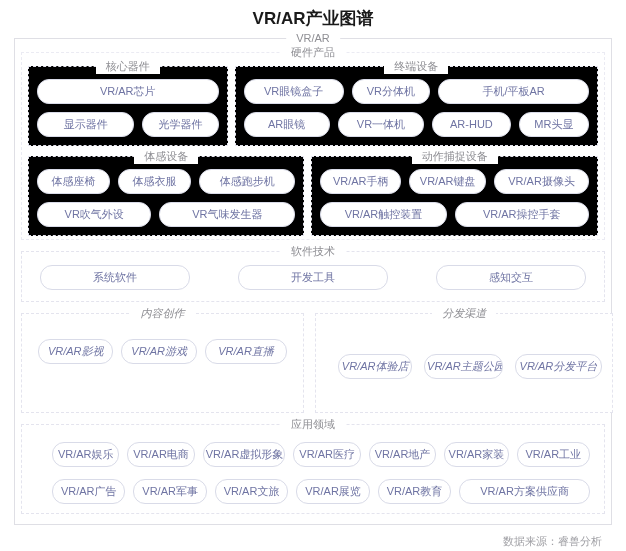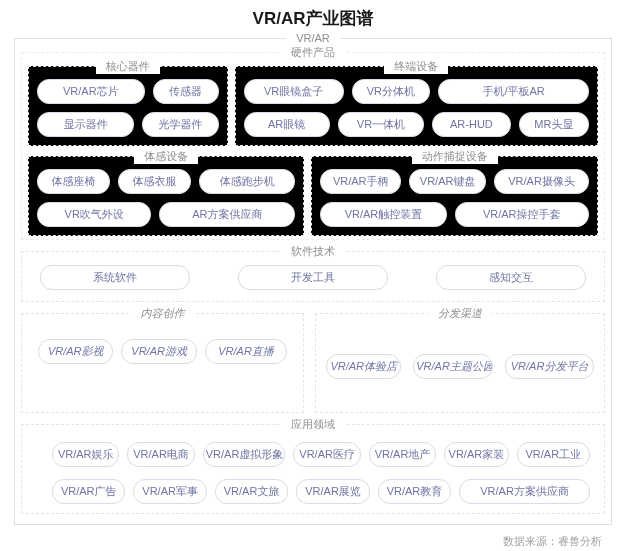--- a/index.html
+++ b/index.html
@@ -38,21 +38,21 @@
   
   .sec-software{height:51px;padding:13px 18px 0;margin-bottom:11px;}
   .sec-software .row{justify-content:space-between;}
   .sec-software .item{flex:0 0 150px;}
   
   .mid-grid{display:flex;gap:11px;margin-bottom:11px;font-style:italic;}
   .sec-content{flex:0 0 48.5%;height:100px;padding:25px 16px 0;}
   .sec-content .row{margin-bottom:9px;}
   .sec-content .row.inset{margin-left:14px;margin-right:14px;}
   .sec-distribution{flex:1;height:100px;display:flex;align-items:center;padding:6px 10px 0;}
-  .sec-distribution .row{flex:1;gap:12px;}
+  .sec-distribution .row{flex:1;gap:12px;margin-left:12px;}
   
   .sec-application{height:90px;padding:17px 14px 0;}
   .sec-application .row{margin-bottom:12px;padding-left:16px;}
   .footer{margin-top:9px;padding-right:24px;text-align:right;font-size:11px;color:var(--footer-text);}
 </style>
 </head>
 <body>
 
 <div class="page">
   <h1 class="title">VR/AR产业图谱</h1>
@@ -61,21 +61,20 @@
     <span class="legend">VR/AR</span>
 
     <div class="section sec-hardware">
       <span class="legend">硬件产品</span>
 
       <div class="hw-row">
         <div class="subsection sub-core">
           <span class="legend">核心器件</span>
           <div class="row">
             <div class="item" style="flex:1.7">VR/AR芯片</div>
-            <div class="item" style="flex:1">传感器</div>
           </div>
           <div class="row">
             <div class="item" style="flex:1.3">显示器件</div>
             <div class="item" style="flex:1">光学器件</div>
           </div>
         </div>
         <div class="subsection sub-terminal">
           <span class="legend">终端设备</span>
           <div class="row">
             <div class="item" style="flex:1.3">VR眼镜盒子</div>
@@ -94,21 +93,21 @@
       <div class="hw-row">
         <div class="subsection sub-somatic">
           <span class="legend">体感设备</span>
           <div class="row">
             <div class="item" style="flex:1">体感座椅</div>
             <div class="item" style="flex:1">体感衣服</div>
             <div class="item" style="flex:1.35">体感跑步机</div>
           </div>
           <div class="row">
             <div class="item" style="flex:1">VR吹气外设</div>
-            <div class="item" style="flex:1.2">AR方案供应商</div>
+            <div class="item" style="flex:1.2">VR气味发生器</div>
           </div>
         </div>
         <div class="subsection sub-mocap">
           <span class="legend">动作捕捉设备</span>
           <div class="row">
             <div class="item" style="flex:1.05">VR/AR手柄</div>
             <div class="item" style="flex:1">VR/AR键盘</div>
             <div class="item" style="flex:1.25">VR/AR摄像头</div>
           </div>
           <div class="row">

